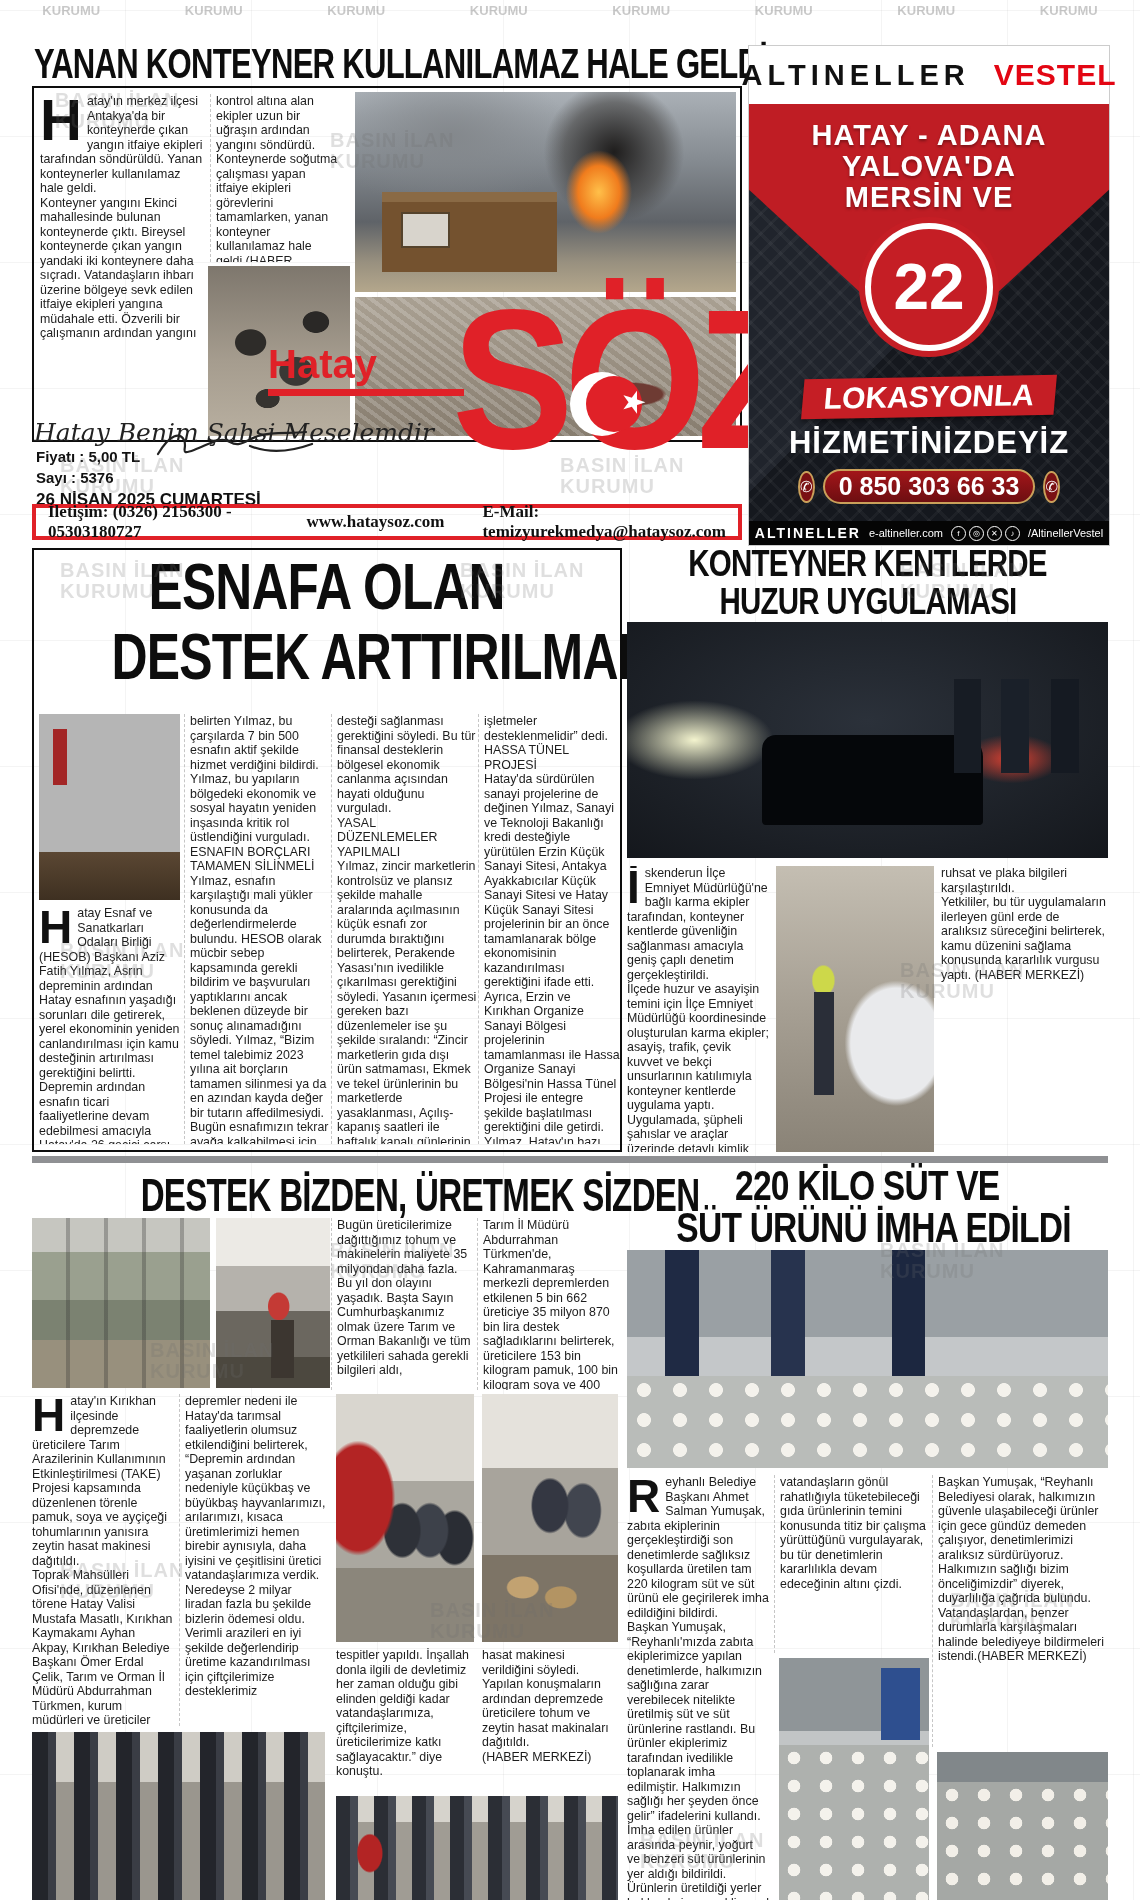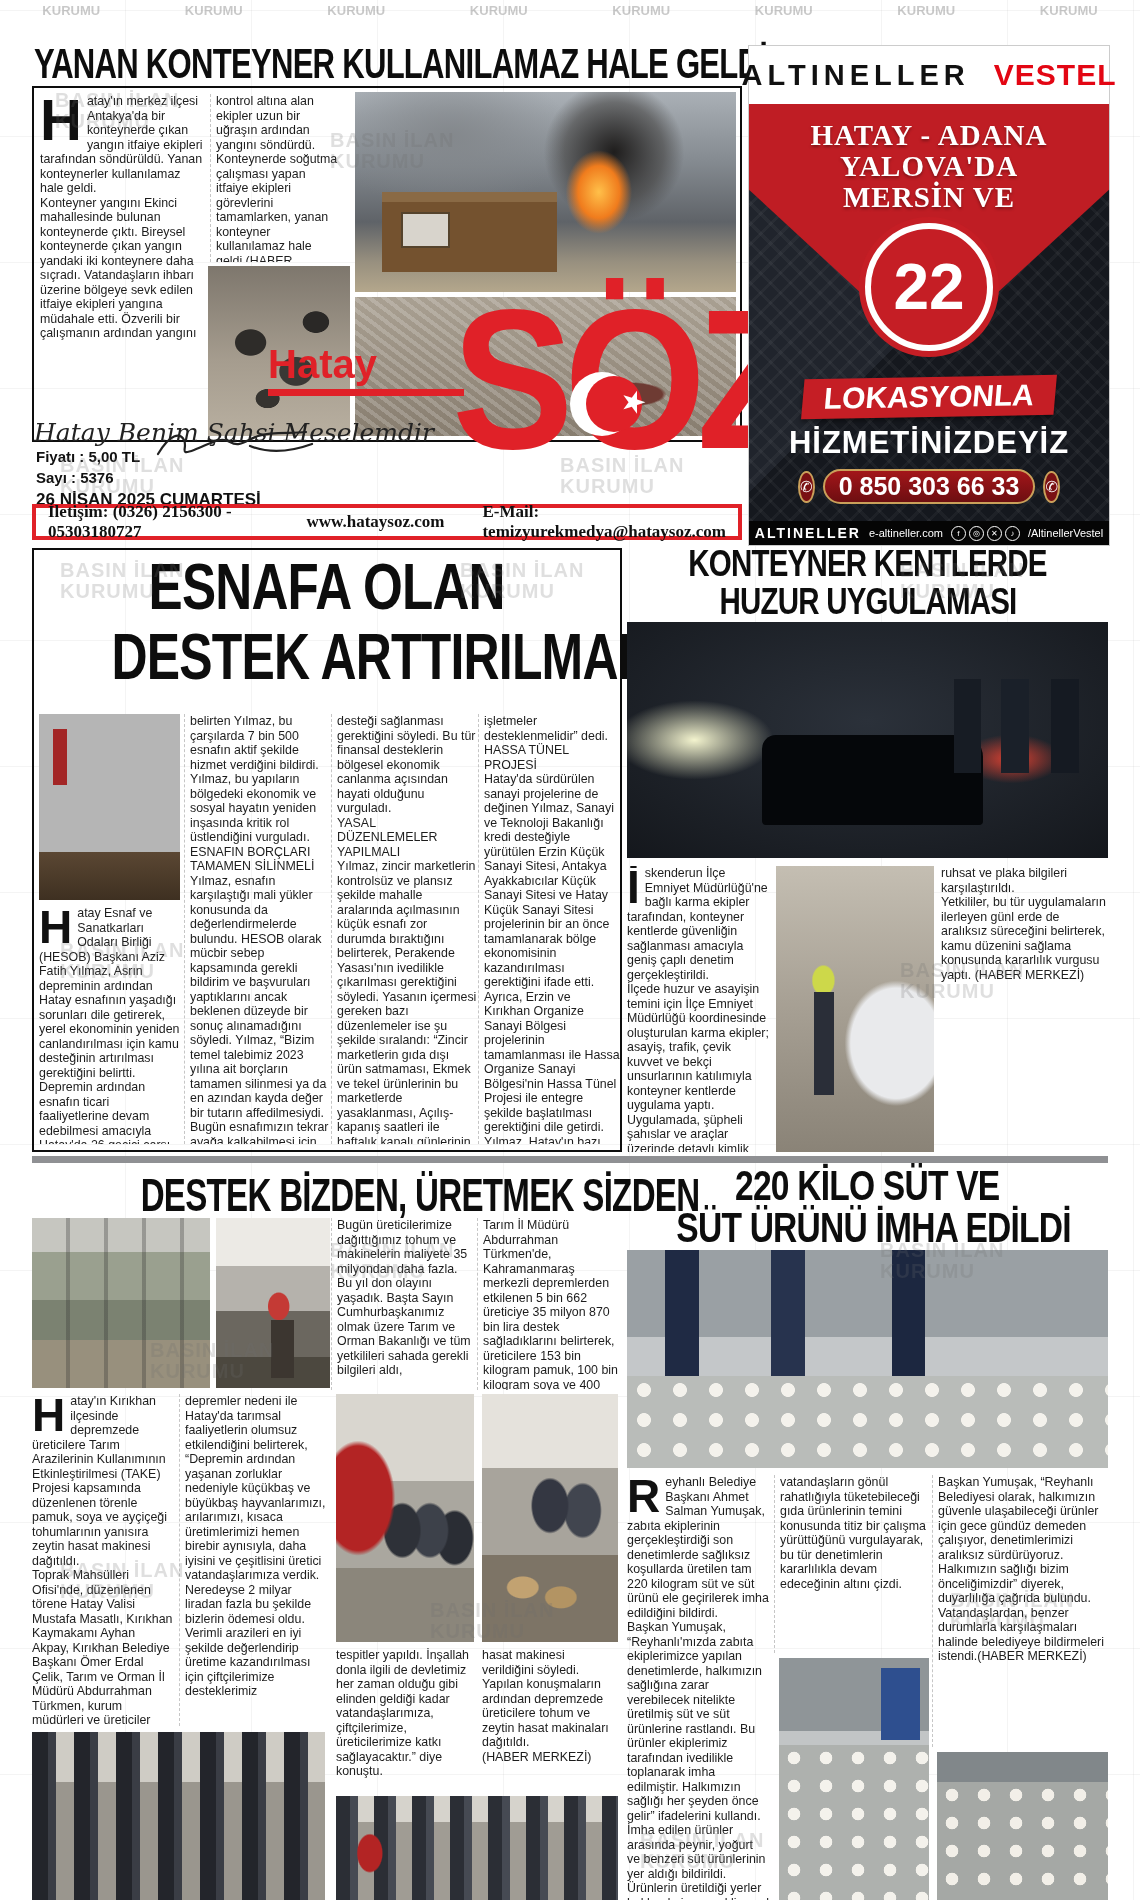--- a/index.html
+++ b/index.html
@@ -138,21 +138,21 @@
   #ad-head .sep{width:2px;height:30px;background:#999;}
   #ad-head .b2{font-size:30px;font-weight:bold;color:#e30613;letter-spacing:1px;}
   #ad-body{position:relative;height:417px;color:#fff;overflow:hidden;
       background:
         repeating-linear-gradient(45deg, rgba(255,255,255,.04) 0 3px, transparent 3px 14px),
         repeating-linear-gradient(-45deg, rgba(255,255,255,.04) 0 3px, transparent 3px 14px),
         linear-gradient(135deg,#20242c 0 50%,#15181e 50%);}
   #ad-ribbon{position:absolute;top:0;left:0;width:100%;height:252px;background:#bf1d24;
       clip-path:polygon(0 0,100% 0,100% 34%,50% 100%,0 34%);}
   .ad-line{position:relative;text-align:center;font-weight:bold;font-size:29px;line-height:31px;
-      letter-spacing:1px;text-shadow:0 2px 3px rgba(0,0,0,.35);font-family:Liberation Serif, serif;}
+      letter-spacing:1px;text-shadow:0 2px 3px rgba(0,0,0,.35);}
   #ad-circle{position:relative;width:116px;height:116px;margin:10px auto 0;background:#c51e25;
       border-radius:50%;border:6px solid #fff;box-shadow:0 0 0 6px #c51e25;
       display:flex;align-items:center;justify-content:center;font-size:64px;font-weight:bold;}
   #ad-banner{position:relative;width:252px;margin:26px auto 0;background:#c51e25;color:#fff;
       font-weight:bold;font-size:30px;text-align:center;padding:3px 0;transform:skewX(-6deg) rotate(-1deg);
       box-shadow:0 3px 4px rgba(0,0,0,.4);}
   #ad-tagline{position:relative;text-align:center;font-weight:bold;font-size:31px;margin-top:8px;
       letter-spacing:1px;}
   #ad-phone{position:relative;width:250px;margin:8px auto 0;display:flex;align-items:center;gap:8px;justify-content:center;}
   #ad-phone .pill{background:linear-gradient(180deg,#a3161a,#6d0e11);border:2px solid #caa05a;

